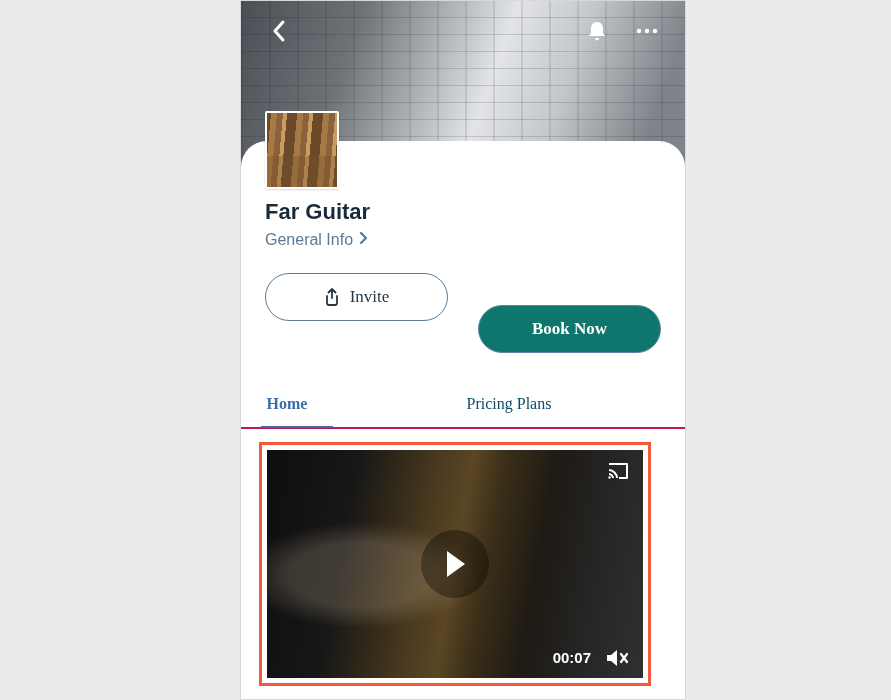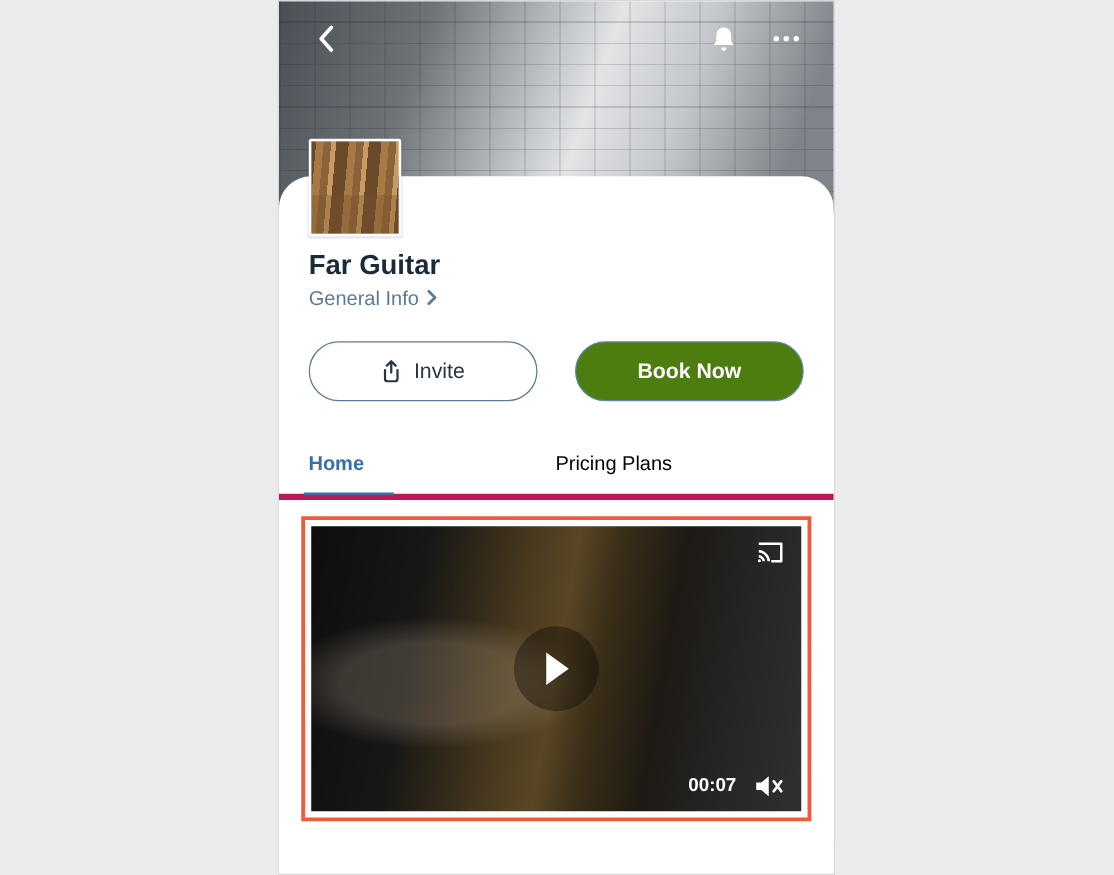--- a/index.html
+++ b/index.html
@@ -6,21 +6,21 @@
   body {
     font-family: -apple-system, BlinkMacSystemFont, "Segoe UI", Helvetica, Arial, sans-serif;
     background: #ebebeb;
     width: 891px;
     height: 700px;
     position: relative;
     overflow: hidden;
   }
   .phone {
     position: absolute;
-    left: 222px;
+    left: 240px;
     top: 0;
     width: 446px;
     height: 700px;
     background: #fff;
     border: 1px solid #d8d8d8;
     overflow: hidden;
   }
   .cover {
     position: relative;
     height: 170px;
@@ -88,75 +88,78 @@
     align-items: flex-start;
     gap: 6px;
     color: #5a7a97;
     font-size: 16px;
     cursor: pointer;
   }
   .actions {
     display: flex;
     gap: 30px;
     padding: 24px 24px 0 24px;
+    font-family: Liberation Serif, serif;
   }
   .btn {
     flex: 1;
     height: 48px;
     border-radius: 24px;
     display: flex;
     align-items: center;
     justify-content: center;
     gap: 10px;
     font-size: 17px;
     font-weight: 500;
     cursor: pointer;
     user-select: none;
   }
   .btn-outline {
     border: 1.5px solid #5a7a97;
     color: #263645;
     background: #fff;
   }
   .btn-primary {
-    background: #4d7c0f;
+    background: #0f766e;
     color: #fff;
     border: 1.5px solid #6484a3;
     font-weight: 600;
+    margin-top: 32px;
   }
   .tabs {
     display: flex;
     margin-top: 30px;
-    border-bottom: 5px solid #be185d;
+    border-bottom: 2px solid #be185d;
+    font-family: Liberation Serif, serif;
   }
   .tab {
     flex: 1;
     text-align: center;
     padding: 12px 0 14px 0;
     font-size: 16px;
-    color: #000000;
+    color: #0c4a6e;
     cursor: pointer;
     position: relative;
   }
   .tab:first-child { flex: 0 0 92px; }
   .tab.active {
     color: #3a6ea8;
     font-weight: 600;
   }
   .tab.active::after {
     content: "";
     position: absolute;
     left: 20px; right: 0;
     bottom: -1px;
     height: 2.5px;
     background: #3a6ea8;
   }
   .tab:first-child.active::after { left: 20px; right: 0; }
   .highlight-frame {
-    margin: 13px 18px 16px 18px;
+    margin: 13px 34px 16px 18px;
     border: 3px solid #f15a3b;
     padding: 5px;
   }
   .video {
     position: relative;
     width: 100%;
     height: 228px;
     background:
       radial-gradient(ellipse at 25% 55%, rgba(230,205,175,0.20) 0 18%, rgba(0,0,0,0) 30%),
       linear-gradient(100deg,

